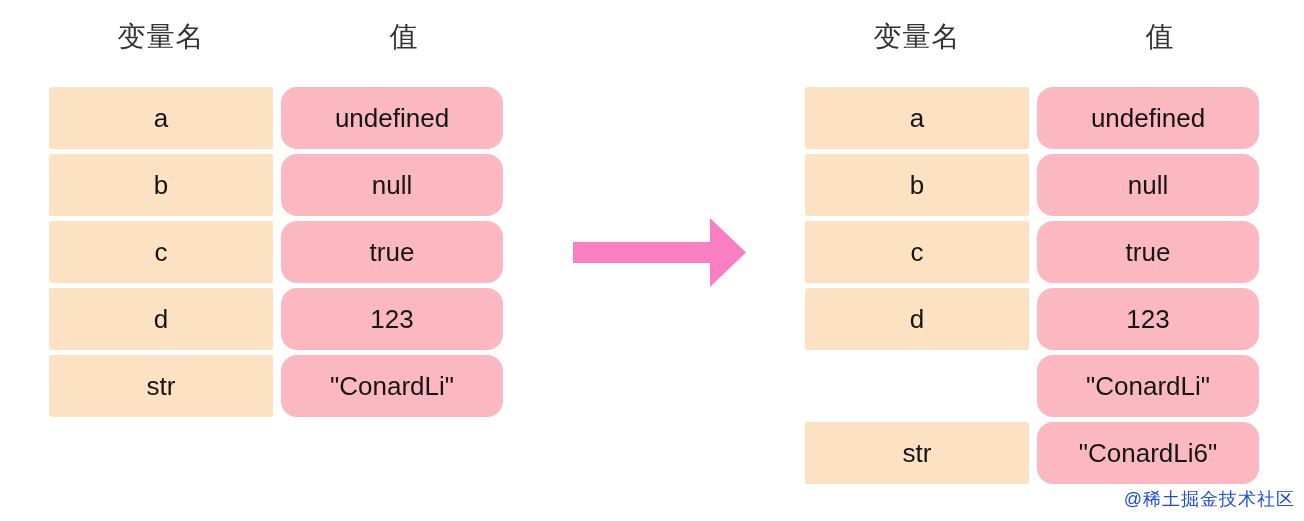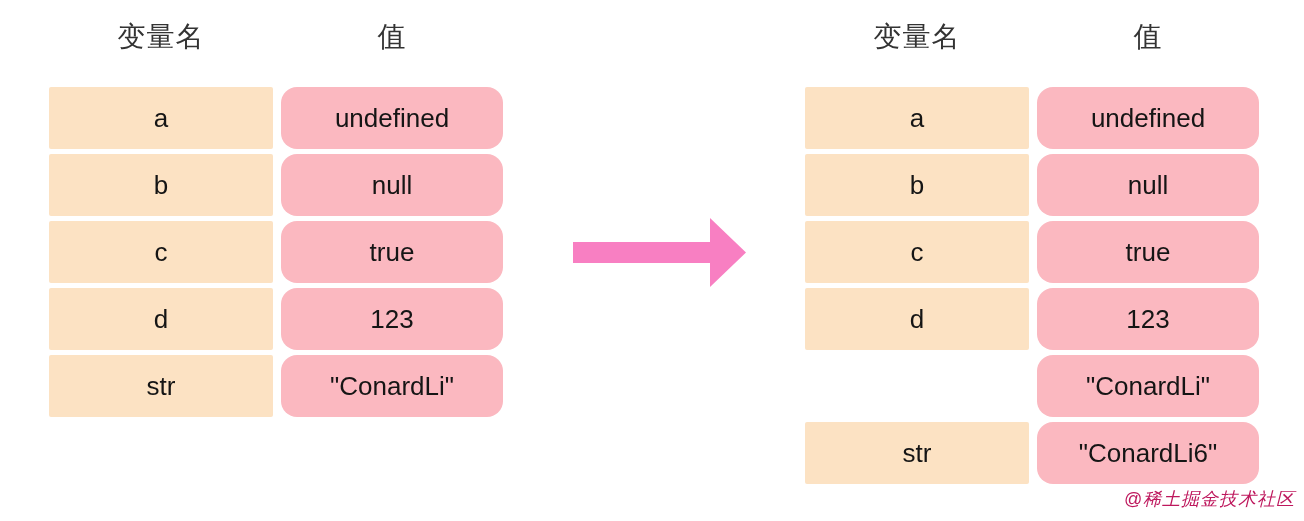--- a/index.html
+++ b/index.html
@@ -7,39 +7,39 @@
     position: relative;
     width: 1304px;
     height: 521px;
     background: #ffffff;
     overflow: hidden;
     font-family: "Liberation Sans", sans-serif;
   }
   .var-table { position: absolute; top: 22px; }
   .var-table.left  { left: 49px; }
   .var-table.right { left: 805px; }
-  .header-row { display: flex; gap: 8px; height: 30px; margin-bottom: 35px; }
+  .header-row { display: flex; gap: 20px; height: 30px; margin-bottom: 35px; }
   .header-cell {
     display: flex; align-items: center; justify-content: center;
     font-size: 28px; color: #333333; letter-spacing: 1px;
   }
   .header-cell.name  { width: 224px; }
   .header-cell.value { width: 222px; }
   .row { display: flex; gap: 8px; margin-bottom: 5px; }
   .cell {
     height: 62px; display: flex; align-items: center; justify-content: center;
     font-size: 26px; color: #151515; border-radius: 2px;
   }
   .cell.name  { width: 224px; background: #FCE2C3; }
   .cell.value { width: 222px; background: #FBB8C0; border-radius: 16px; }
   .cell.blank { background: transparent; }
   .arrow-wrap { position: absolute; left: 570px; top: 215px; width: 180px; height: 75px; }
   .watermark {
     position: absolute; right: 9px; top: 487px;
-    font-size: 18px; color: #be185d; letter-spacing: 1px; font-style: italic;
+    font-size: 18px; color: #1d4ed8; letter-spacing: 1px;
   }
 </style>
 </head>
 <body>
 
 <div class="canvas">
 
   <div class="var-table left">
     <div class="header-row">
       <div class="header-cell name">变量名</div>

